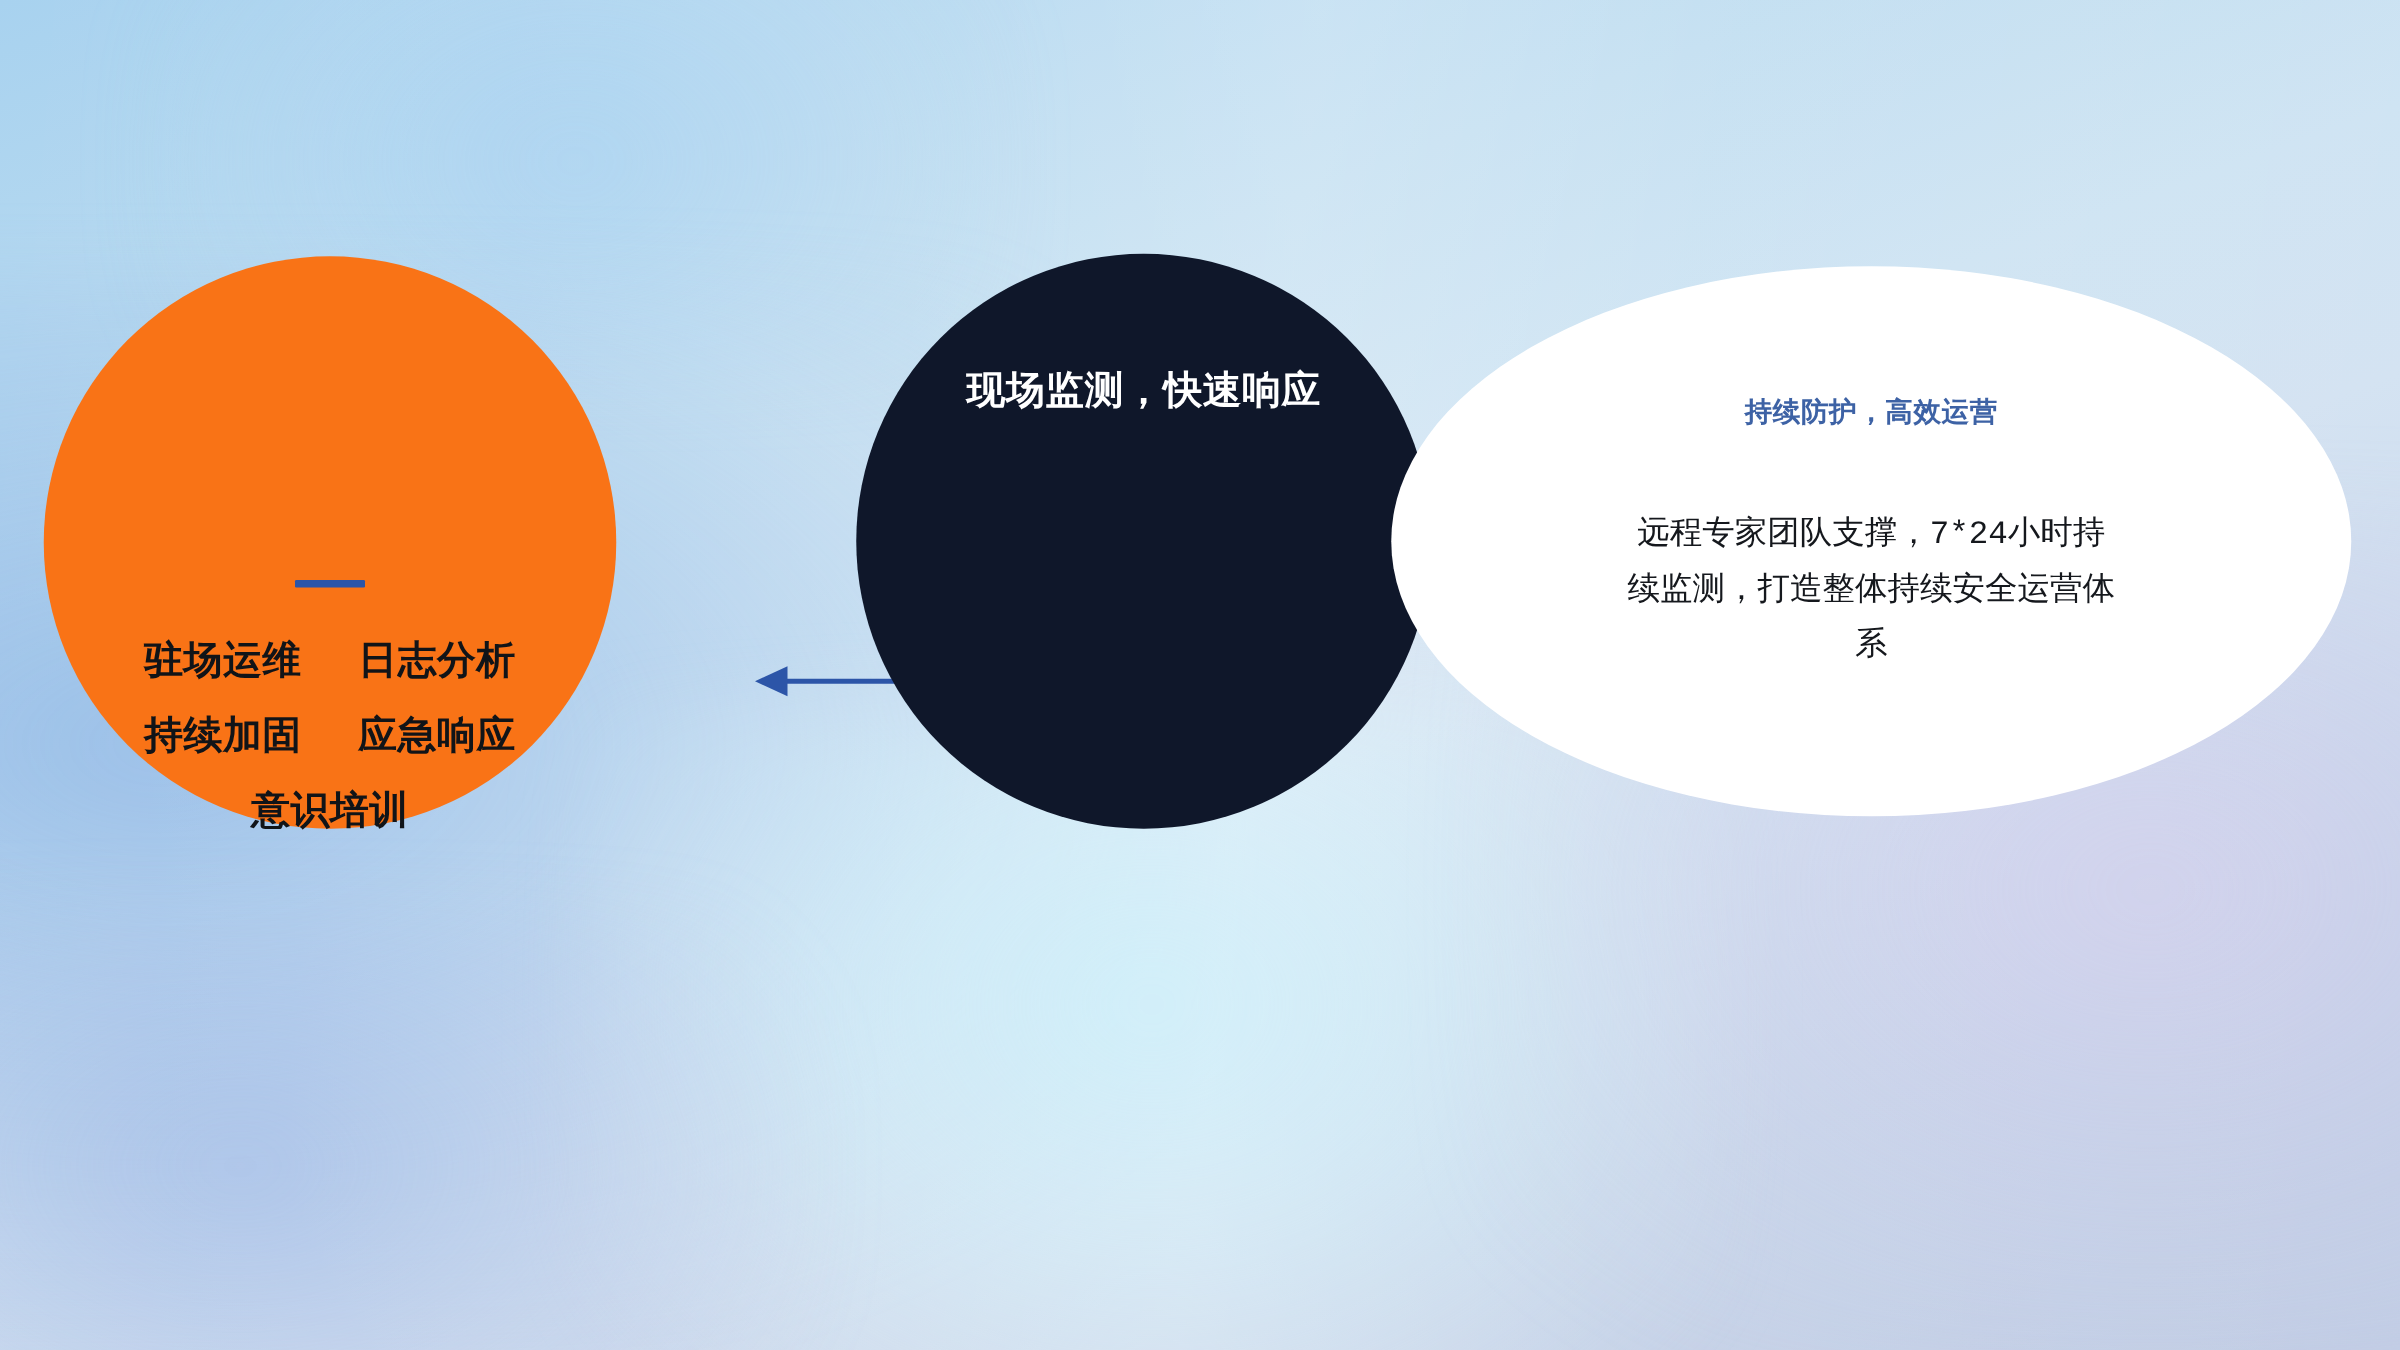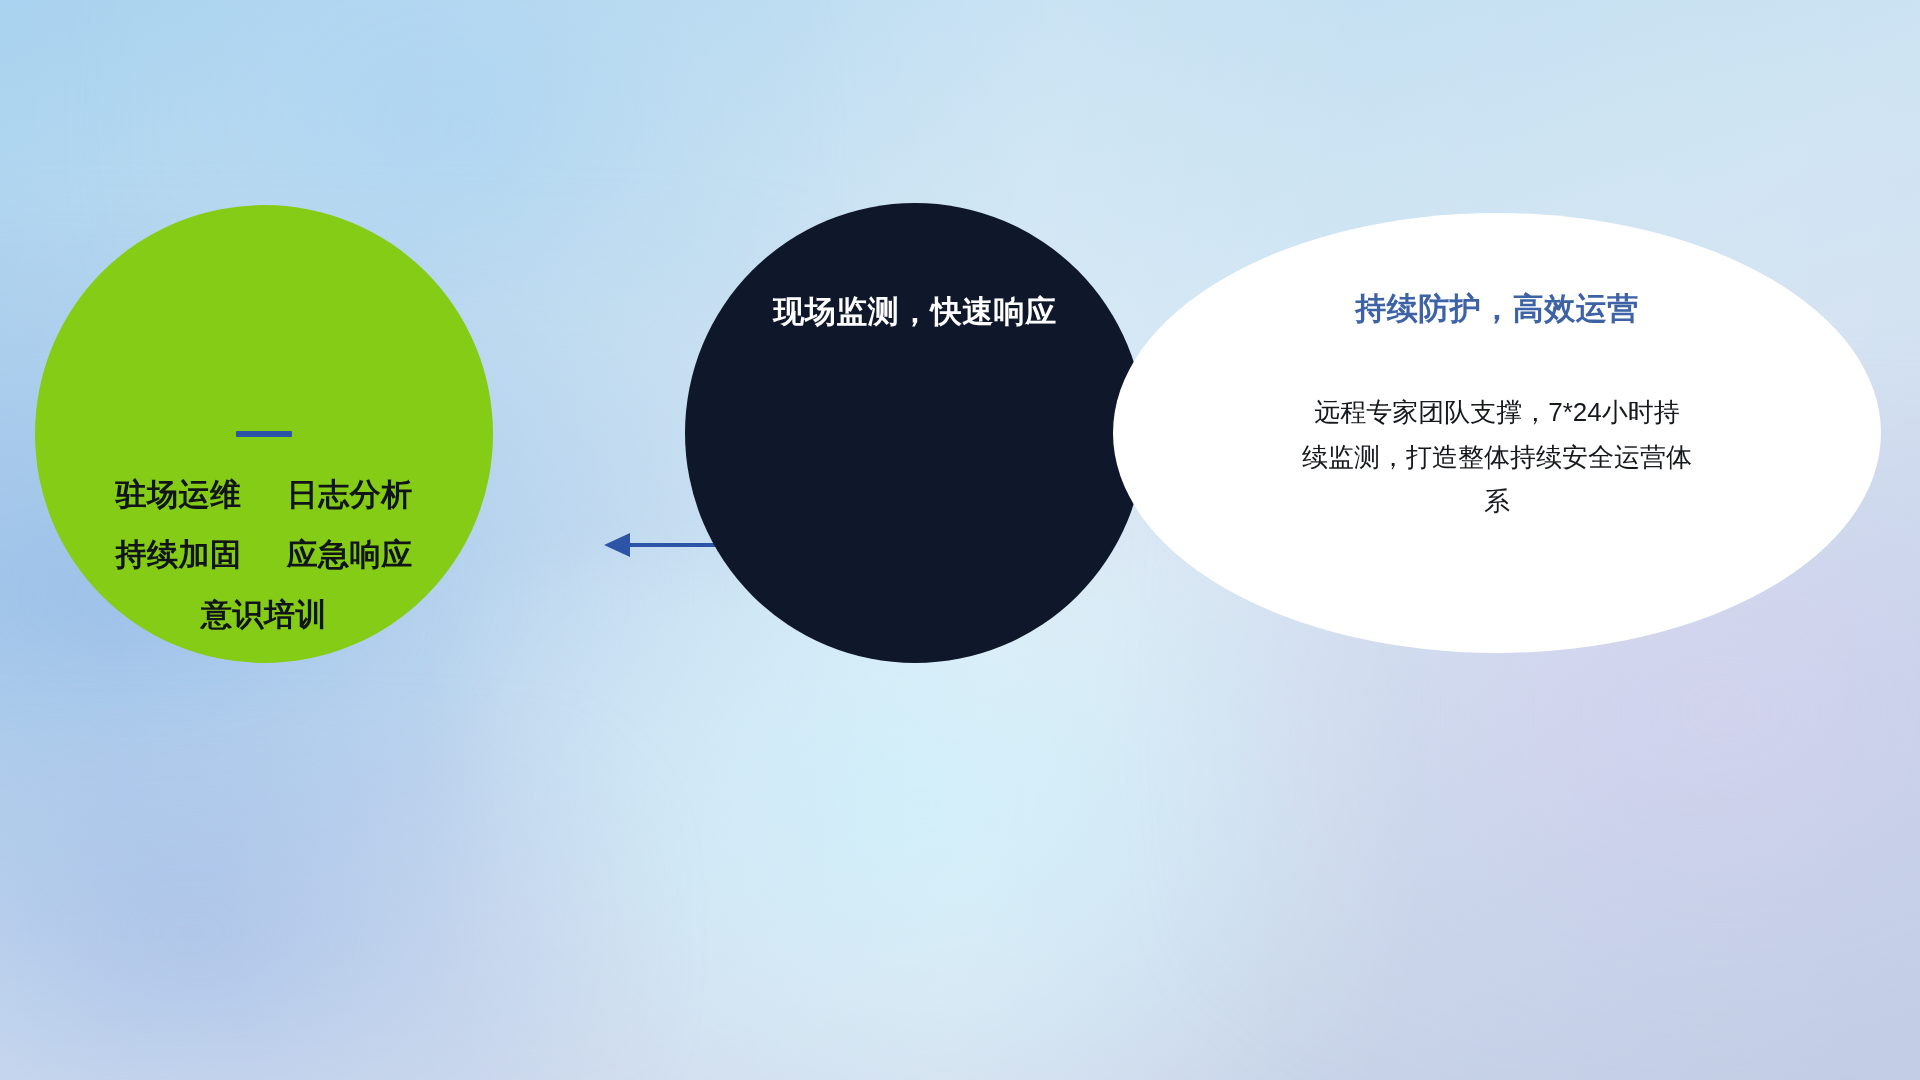--- a/index.html
+++ b/index.html
@@ -127,23 +127,23 @@
     flex-direction: column;
     align-items: center;
   }
 
   
   #circle-left {
     left: 35px;
     top: 205px;
     width: 458px;
     height: 458px;
-    background: #84cc16;
+    background: #f97316;
     z-index: 4;
-    justify-content: center;
+    justify-content: flex-end;
   }
   #circle-left .dash {
     width: 56px;
     height: 6px;
     background: #2c55a8;
     border-radius: 1px;
     margin-top: 192px;
   }
   .left-list {
     margin-top: 42px;
@@ -194,35 +194,36 @@
     left: 1113px;
     top: 213px;
     width: 768px;
     height: 440px;
     background: #ffffff;
     z-index: 6;
     justify-content: flex-start;
     border-radius: 50%;
   }
   #circle-right .right-title {
-    margin-top: 75px;
-    font-size: 31px;
+    margin-top: 102px;
+    font-size: 22px;
     font-weight: bold;
     color: #3d62a5;
     white-space: nowrap;
     letter-spacing: 0.5px;
   }
   #circle-right .right-body {
     margin-top: 60px;
     width: 390px;
     text-align: center;
     font-size: 26px;
     line-height: 1.72;
     color: #15181d;
     font-weight: 400;
+    font-family: Liberation Mono, monospace;
   }
 </style>
 </head>
 <body>
 
 <div id="bg-root">
   <div class="bg-base"></div>
   <div class="bg-glow-e"></div>
   <div class="bg-glow-a"></div>
   <div class="bg-glow-b"></div>

